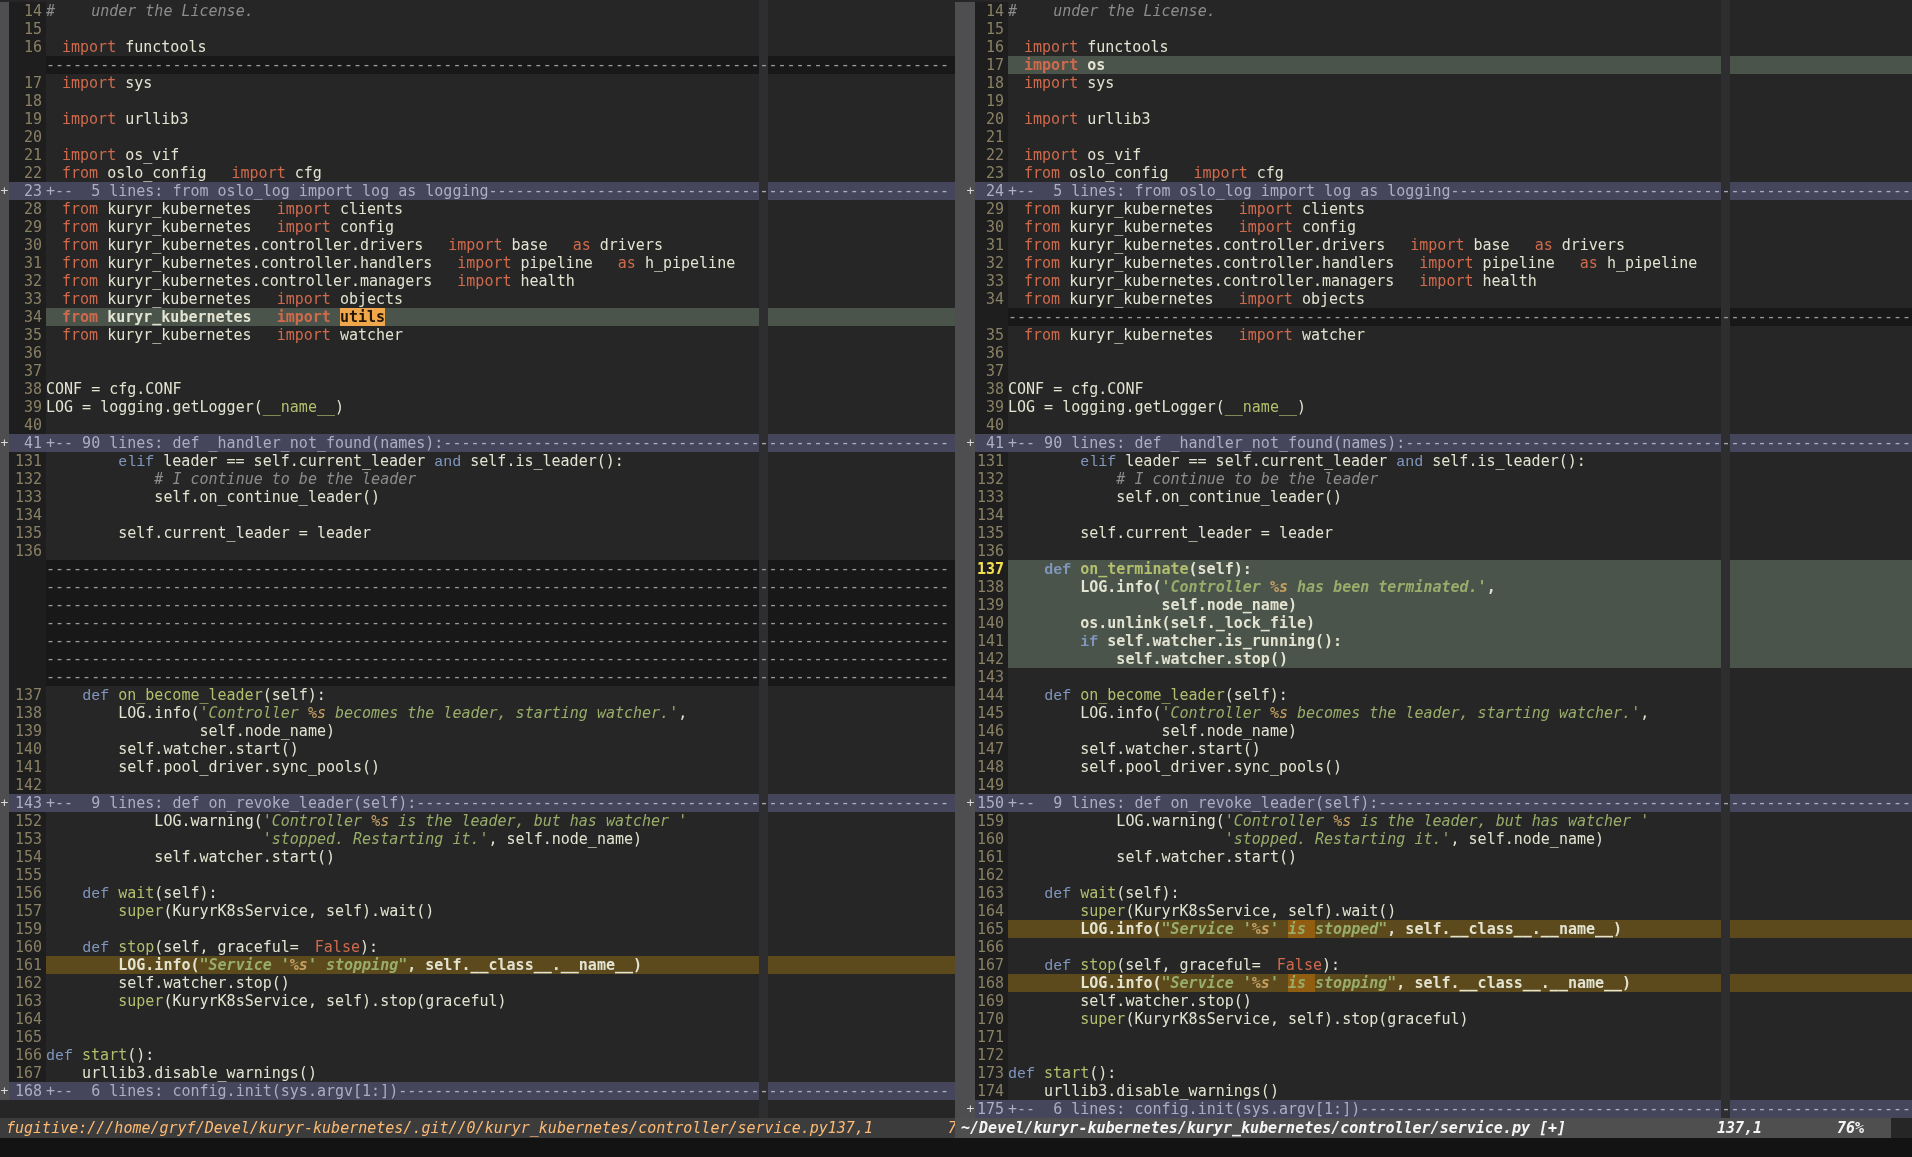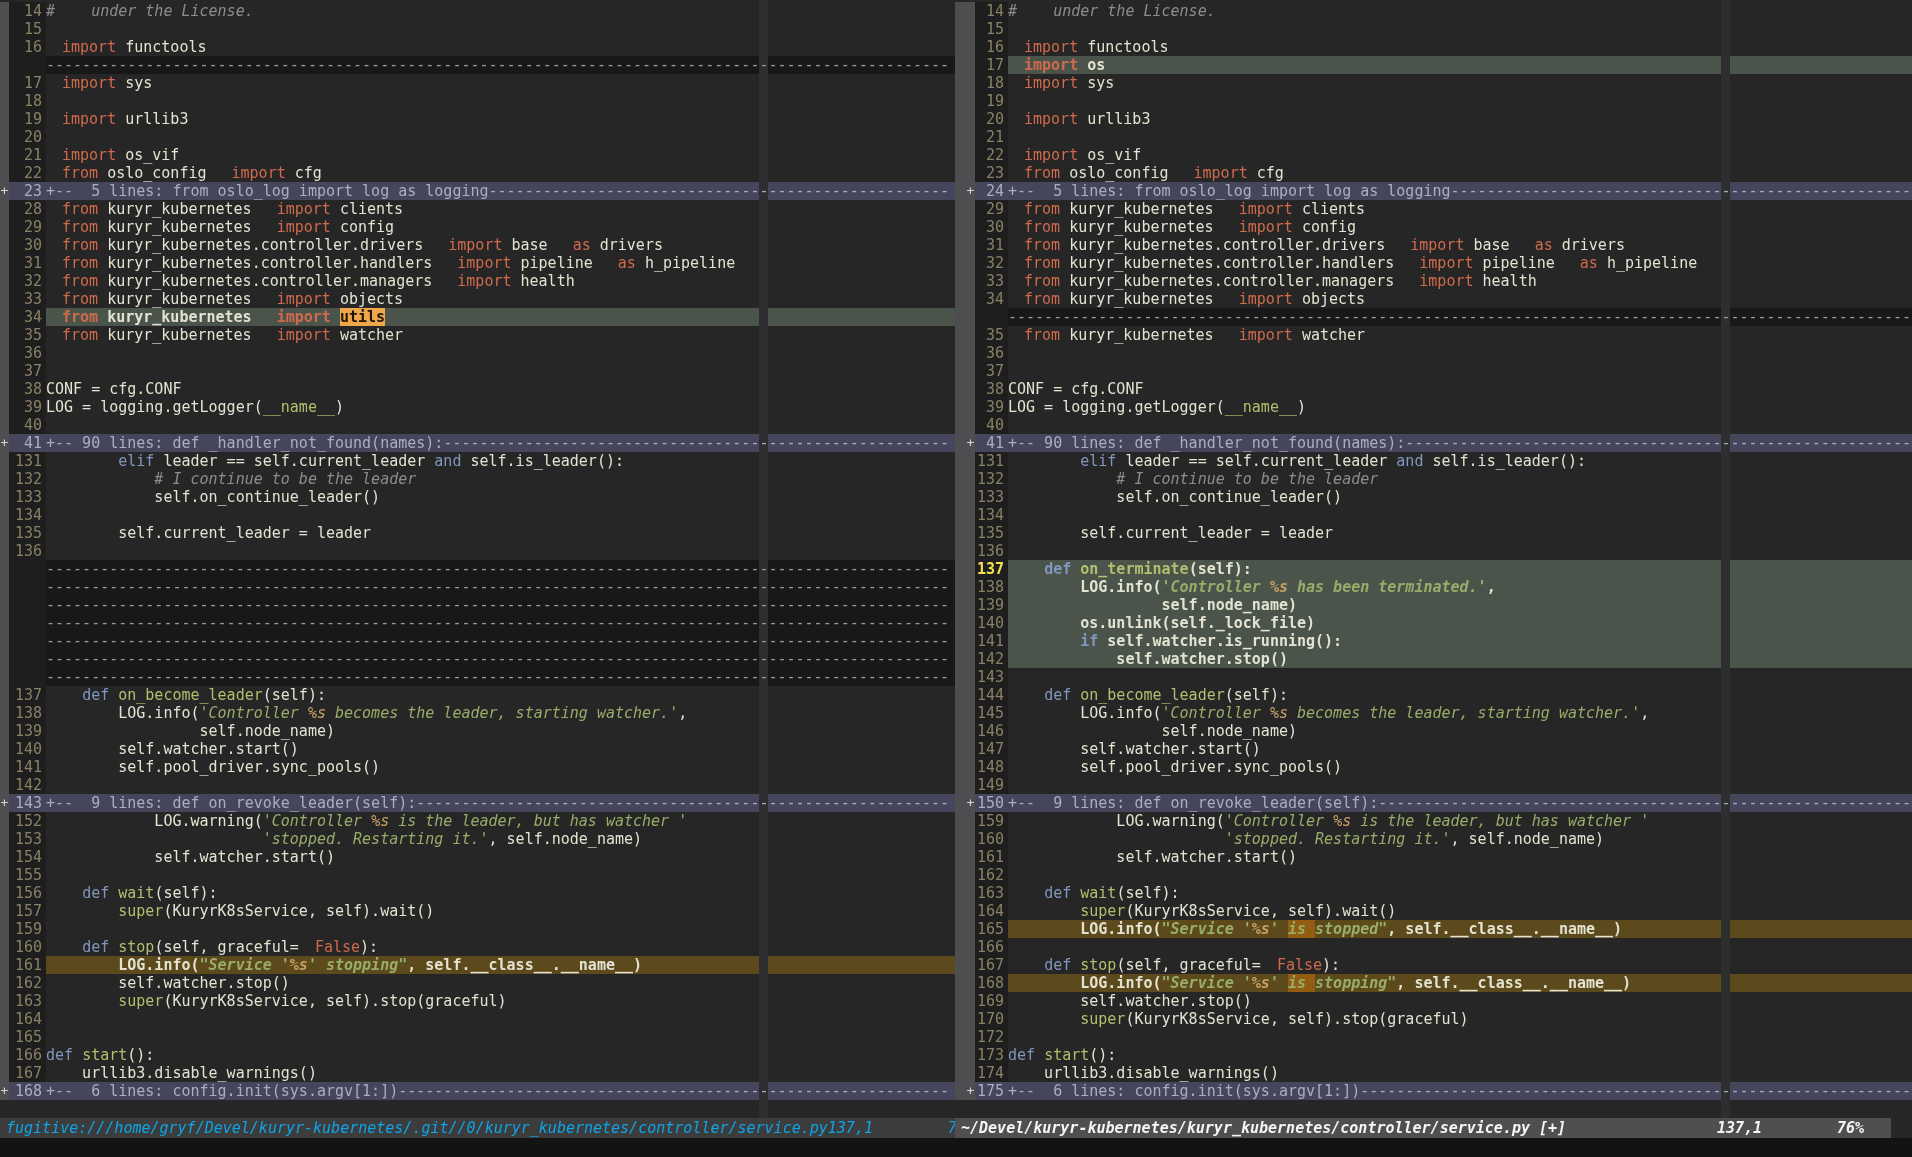--- a/index.html
+++ b/index.html
@@ -17,38 +17,38 @@
   .txt span{position:relative;z-index:5;}
   
   .hl-a .txt{background:#4b544b;font-weight:bold;}
   .hl-c .txt{background:#5c4a1d;font-weight:bold;}
   .fold .txt{background:#45455c;color:#acacc4;}
   .fold .num{background:#45455c;color:#acacc4;}
   .fill .txt{background:#181818;color:#9a9a9a;}
   
   .tk-p{color:#e3e3d1;}
   .tk-i{color:#cf6a4c;margin-left:16px;}
-  .tk-k{color:#8197bf;}
+  .tk-k{color:#8197bf;font-family:Liberation Mono, monospace;}
   .tk-s{color:#99ad6a;font-style:italic;}
   .tk-m{color:#c7a163;font-style:italic;}
   .tk-f{color:#b3bf6e;margin-top:40px;}
   .tk-c{color:#8c8c8c;font-style:italic;}
   .tk-F{color:#acacc4;}
   .tk-x{color:#9a9a9a;}
   .tk-S{background:#f0a64b;color:#201505;}
   .tk-D{background:#915d10;color:#99ad6a;font-style:italic;}
   .curnum{color:#f3e14f !important;font-weight:bold;}
   .cursor{position:absolute;left:0;top:0;width:9px;height:18px;background:#dadaa5;z-index:6;}
   .cc{position:absolute;top:0;height:1118px;width:9px;background:#2e2e31;z-index:3;pointer-events:none;}
   #cc-left{left:759px;}
   #cc-right{left:1721px;}
   
   .statusbar{position:absolute;top:1118px;height:20px;line-height:20px;display:flex;
              font-style:italic;overflow:hidden;white-space:pre;box-sizing:border-box;padding:0 6px;}
-  #status-left{left:0;width:955px;background:#3c3c3c;color:#0ea5e9;}
+  #status-left{left:0;width:955px;background:#3c3c3c;color:#fdba74;}
   #status-right{left:955px;width:936px;background:#4f4f4f;color:#f5f5f5;font-weight:bold;}
   .sb-file{flex:none;}
   .sb-gap{flex:1;}
   .sb-ruler{flex:none;width:120px;}
   .sb-pct{flex:none;width:42px;text-align:left;margin-right:6px;}
   #cmdline{position:absolute;top:1138px;left:0;width:1912px;height:19px;background:#131313;}
 </style>
 </head>
 <body>
 
@@ -167,20 +167,21 @@
       <div class="row"><div class="sepcol"></div><div class="fc"></div><div class="num">161</div><div class="txt"><span class="tk-p">            self.watcher.start()</span></div></div>
       <div class="row"><div class="sepcol"></div><div class="fc"></div><div class="num">162</div><div class="txt"></div></div>
       <div class="row"><div class="sepcol"></div><div class="fc"></div><div class="num">163</div><div class="txt"><span class="tk-p">    </span><span class="tk-k">def</span><span class="tk-p"> </span><span class="tk-f">wait</span><span class="tk-p">(self):</span></div></div>
       <div class="row"><div class="sepcol"></div><div class="fc"></div><div class="num">164</div><div class="txt"><span class="tk-p">        </span><span class="tk-f">super</span><span class="tk-p">(KuryrK8sService, self).wait()</span></div></div>
       <div class="row hl-c"><div class="sepcol"></div><div class="fc"></div><div class="num">165</div><div class="txt"><span class="tk-p">        LOG.info(</span><span class="tk-s">"Service '</span><span class="tk-m">%s</span><span class="tk-s">' </span><span class="tk-D">is </span><span class="tk-s">stopped"</span><span class="tk-p">, self.__class__.__name__)</span></div></div>
       <div class="row"><div class="sepcol"></div><div class="fc"></div><div class="num">166</div><div class="txt"></div></div>
       <div class="row"><div class="sepcol"></div><div class="fc"></div><div class="num">167</div><div class="txt"><span class="tk-p">    </span><span class="tk-k">def</span><span class="tk-p"> </span><span class="tk-f">stop</span><span class="tk-p">(self, graceful=</span><span class="tk-i">False</span><span class="tk-p">):</span></div></div>
       <div class="row hl-c"><div class="sepcol"></div><div class="fc"></div><div class="num">168</div><div class="txt"><span class="tk-p">        LOG.info(</span><span class="tk-s">"Service '</span><span class="tk-m">%s</span><span class="tk-s">' </span><span class="tk-D">is </span><span class="tk-s">stopping"</span><span class="tk-p">, self.__class__.__name__)</span></div></div>
       <div class="row"><div class="sepcol"></div><div class="fc"></div><div class="num">169</div><div class="txt"><span class="tk-p">        self.watcher.stop()</span></div></div>
       <div class="row"><div class="sepcol"></div><div class="fc"></div><div class="num">170</div><div class="txt"><span class="tk-p">        </span><span class="tk-f">super</span><span class="tk-p">(KuryrK8sService, self).stop(graceful)</span></div></div>
+      <div class="row"><div class="sepcol"></div><div class="fc"></div><div class="num">171</div><div class="txt"></div></div>
       <div class="row"><div class="sepcol"></div><div class="fc"></div><div class="num">172</div><div class="txt"></div></div>
       <div class="row"><div class="sepcol"></div><div class="fc"></div><div class="num">173</div><div class="txt"><span class="tk-k">def</span><span class="tk-p"> </span><span class="tk-f">start</span><span class="tk-p">():</span></div></div>
       <div class="row"><div class="sepcol"></div><div class="fc"></div><div class="num">174</div><div class="txt"><span class="tk-p">    urllib3.disable_warnings()</span></div></div>
       <div class="row fold"><div class="sepcol"></div><div class="fc">+</div><div class="num">175</div><div class="txt"><span class="tk-F">+--  6 lines: config.init(sys.argv[1:])</span><span class="tk-F">-------------------------------------------------------------</span></div></div>
     </div>
   <div class="cc" id="cc-left"></div>
   <div class="cc" id="cc-right"></div>
 
   <div class="statusbar" id="status-left">
     <span class="sb-file">fugitive:///home/gryf/Devel/kuryr-kubernetes/.git//0/kuryr_kubernetes/controller/service.py</span>

